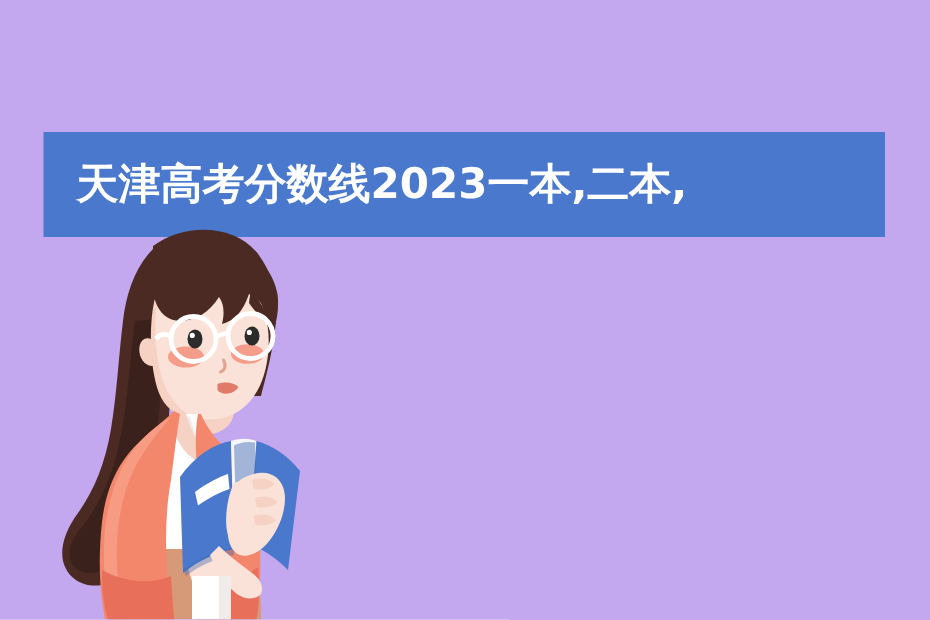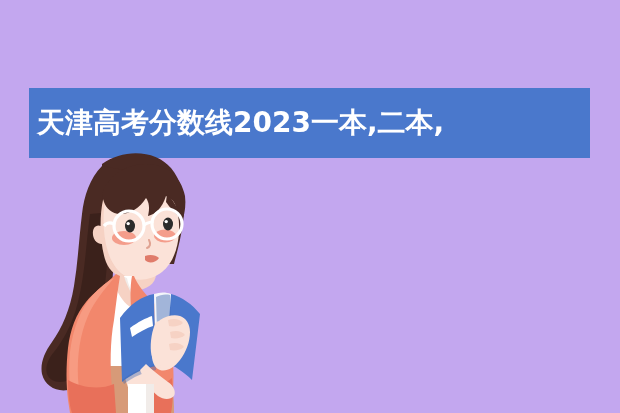--- a/index.html
+++ b/index.html
@@ -23,21 +23,21 @@
   #title-banner {
     position: absolute;
     left: 29px;
     top: 88px;
     width: 561px;
     height: 70px;
     background: #4a78cc;
     display: flex;
     align-items: center;
     box-sizing: border-box;
-    padding-left: 8px;
+    padding-left: 22px;
   }
   #title-text {
     color: #ffffff;
     font-size: 28px;
     font-weight: bold;
     letter-spacing: 0px;
     line-height: 1;
     white-space: nowrap;
     font-family: "DejaVu Sans", "Liberation Sans", sans-serif;
   }

